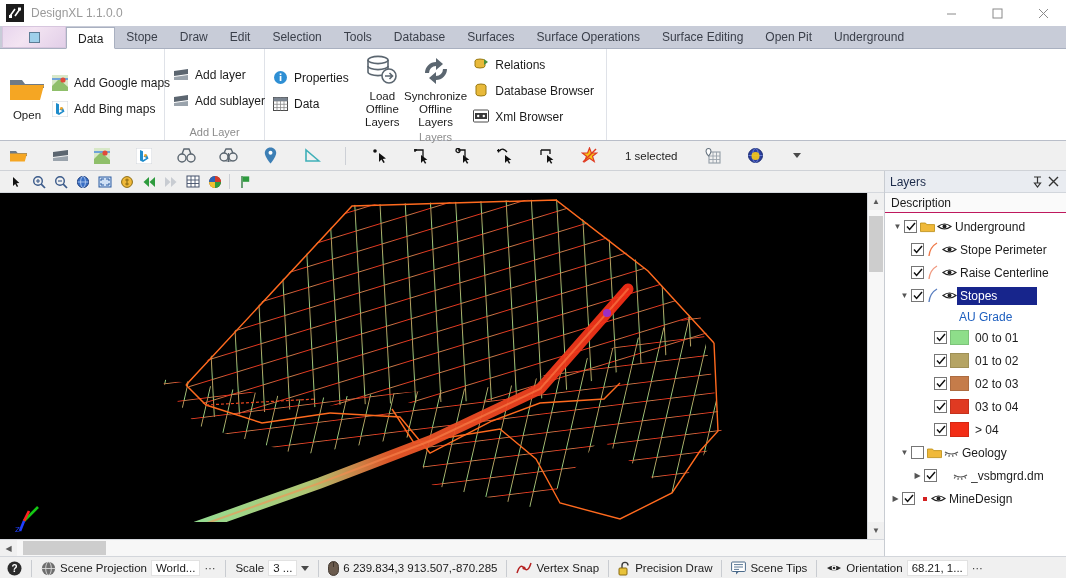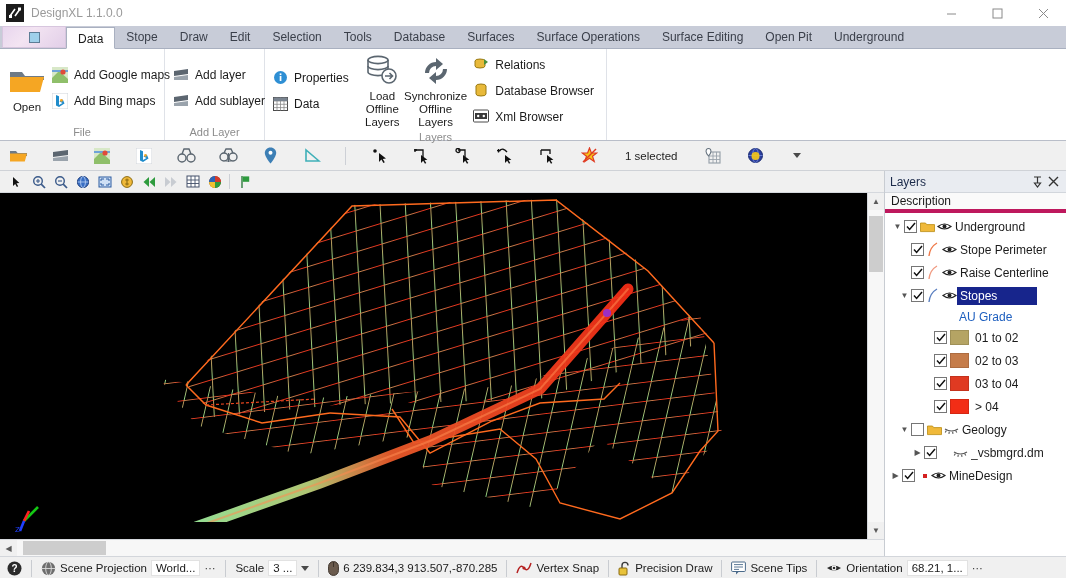--- a/index.html
+++ b/index.html
@@ -78,21 +78,21 @@
   .sb-thumb-h { position: absolute; top: 1px; bottom: 1px; left: 6px; width: 83px; background: #cdcdcd; }
 
   
   .layers { width: 182px; background: #ffffff; border-left: 1px solid #c8ccd2;
             display: flex; flex-direction: column; }
   .panel-head { height: 22px; background: #e9ecf1; display: flex; align-items: center;
                 padding: 0 5px; border-bottom: 1px solid #d2d6dc; }
   .panel-title { font-size: 12px; color: #1b2a4a; flex: 1; }
   .panel-btn { width: 16px; height: 16px; display: flex; align-items: center;
                justify-content: center; color: #333; font-size: 11px; }
-  .col-head { height: 20px; background: #fafafa; border-bottom: 4px solid #be185d;
+  .col-head { height: 20px; background: #fafafa; border-bottom: 1px solid #be185d;
               display: flex; align-items: center; padding-left: 6px;
               font-size: 12px; color: #1b1b1b; }
   .tree { flex: 1; overflow: hidden; padding-top: 2px; }
   .row { height: 23px; display: flex; align-items: center; font-size: 12px; }
   .row .exp { width: 13px; display: flex; align-items: center; justify-content: center;
               color: #555; font-size: 8px; flex: none; }
   .cb { width: 13px; height: 13px; border: 1px solid #767676; background: #fff; flex: none;
         display: flex; align-items: center; justify-content: center; margin-right: 3px; }
   .cb svg { display: block; }
   .swatch { width: 19px; height: 15px; flex: none; margin-right: 3px; border: 1px solid rgba(0,0,0,.12); }
@@ -192,21 +192,20 @@
               <svg width="16" height="16" viewBox="0 0 16 16">
                 <rect x="0" y="0" width="16" height="16" fill="#fff" stroke="#cfd4da"></rect>
                 <path d="M4 2 L7 3.2 V12 L10.5 10 L7.4 8.4 L10.8 6.4 L12.5 10.6 L7 14 L4 12.4 z" fill="#1f8ccb"></path>
                 <circle cx="9.4" cy="7.4" r="1.4" fill="#f5a623"></circle>
               </svg>
             </span>
             <span class="lbl">Add Bing maps</span>
           </div>
         </div>
       </div>
-      <div class="group-label">File</div>
     </div>
 
     <div class="group" style="width:100px">
       <div class="group-body">
         <div class="small-col">
           <div class="small-btn">
             <span class="ico">
               <svg width="16" height="14" viewBox="0 0 16 14">
                 <path d="M1 3 L15 1 L15 6 L1 8 z" fill="#5c6670"></path>
                 <path d="M1 9 L15 7 L15 12 L1 12 z" fill="#9aa3ac"></path>
@@ -701,20 +700,30 @@
           <span class="rowlbl attr">AU Grade</span>
         </div>
 
         <div class="row">
           <span style="width:49px"></span>
           <span class="cb">
             <svg width="10" height="9" viewBox="0 0 10 9">
                 <path d="M1 4.6 L3.6 7.4 L9 1" stroke="#111" stroke-width="1.5" fill="none"></path>
               </svg>
           </span>
+          <span class="swatch" style="background:#8ede8a"></span>
+          <span class="rowlbl">00 to 01</span>
+        </div>
+        <div class="row">
+          <span style="width:49px"></span>
+          <span class="cb">
+            <svg width="10" height="9" viewBox="0 0 10 9">
+                <path d="M1 4.6 L3.6 7.4 L9 1" stroke="#111" stroke-width="1.5" fill="none"></path>
+              </svg>
+          </span>
           <span class="swatch" style="background:#b5a464"></span>
           <span class="rowlbl">01 to 02</span>
         </div>
         <div class="row">
           <span style="width:49px"></span>
           <span class="cb">
             <svg width="10" height="9" viewBox="0 0 10 9">
                 <path d="M1 4.6 L3.6 7.4 L9 1" stroke="#111" stroke-width="1.5" fill="none"></path>
               </svg>
           </span>

